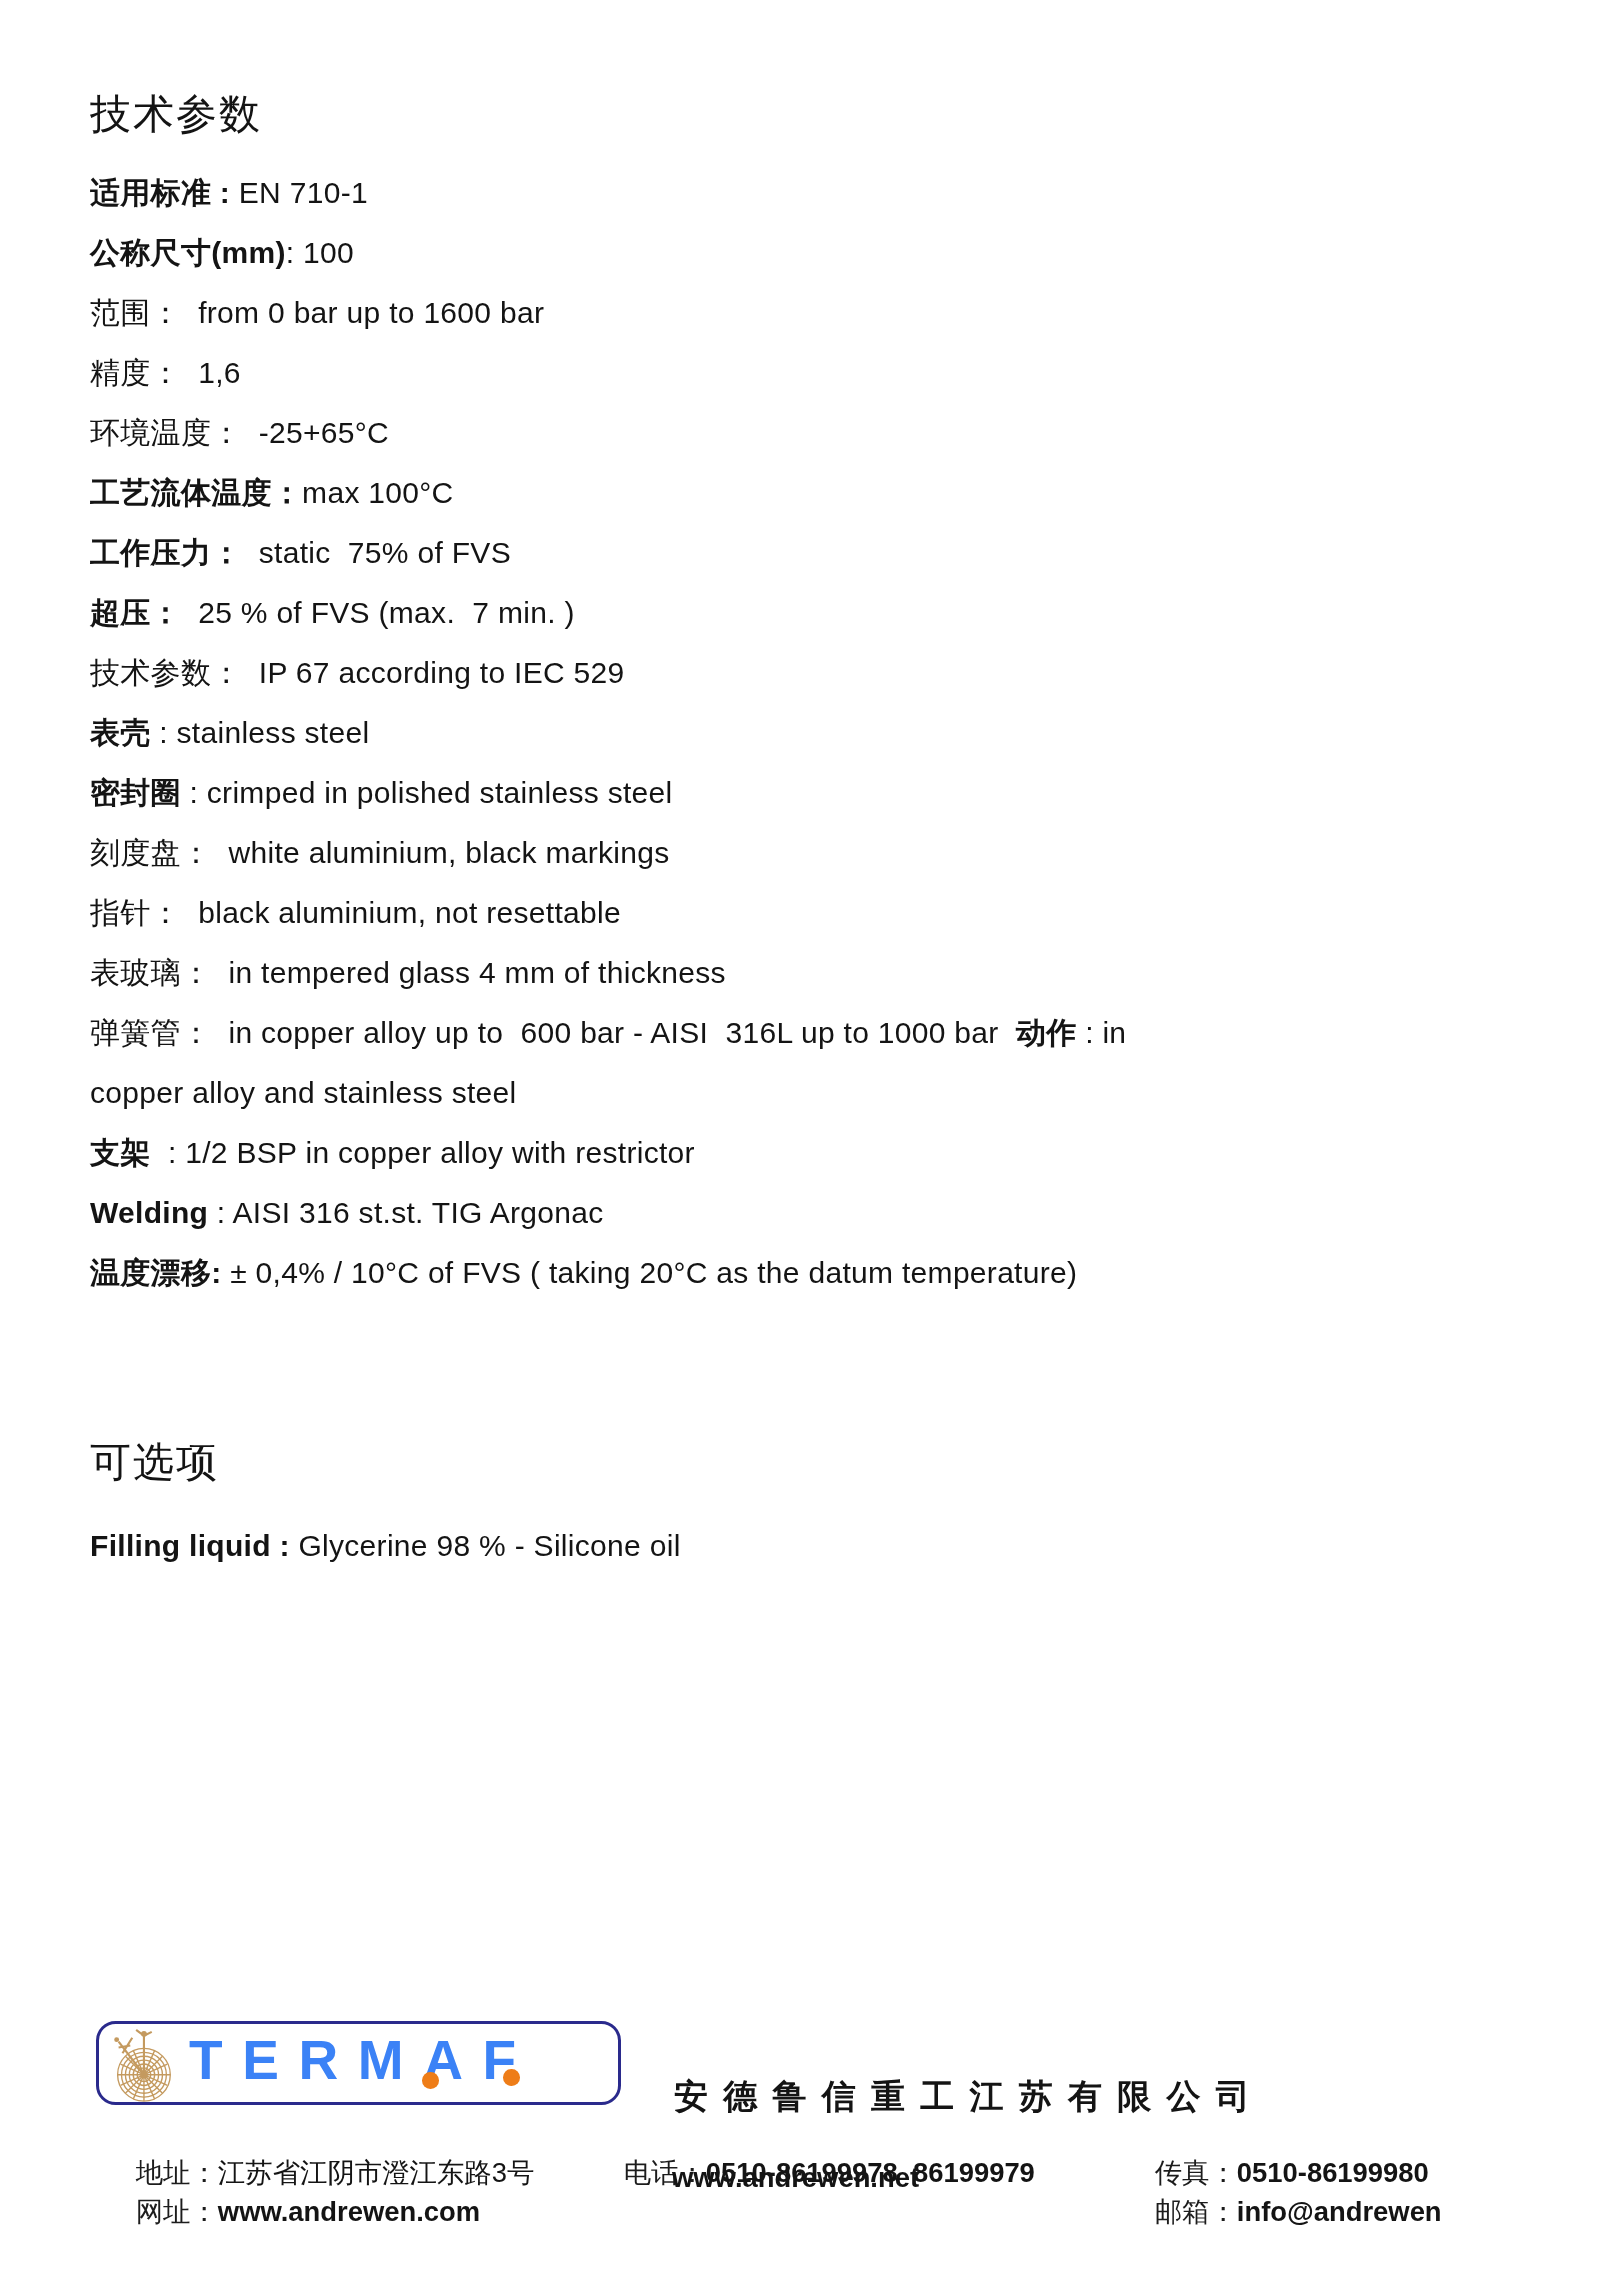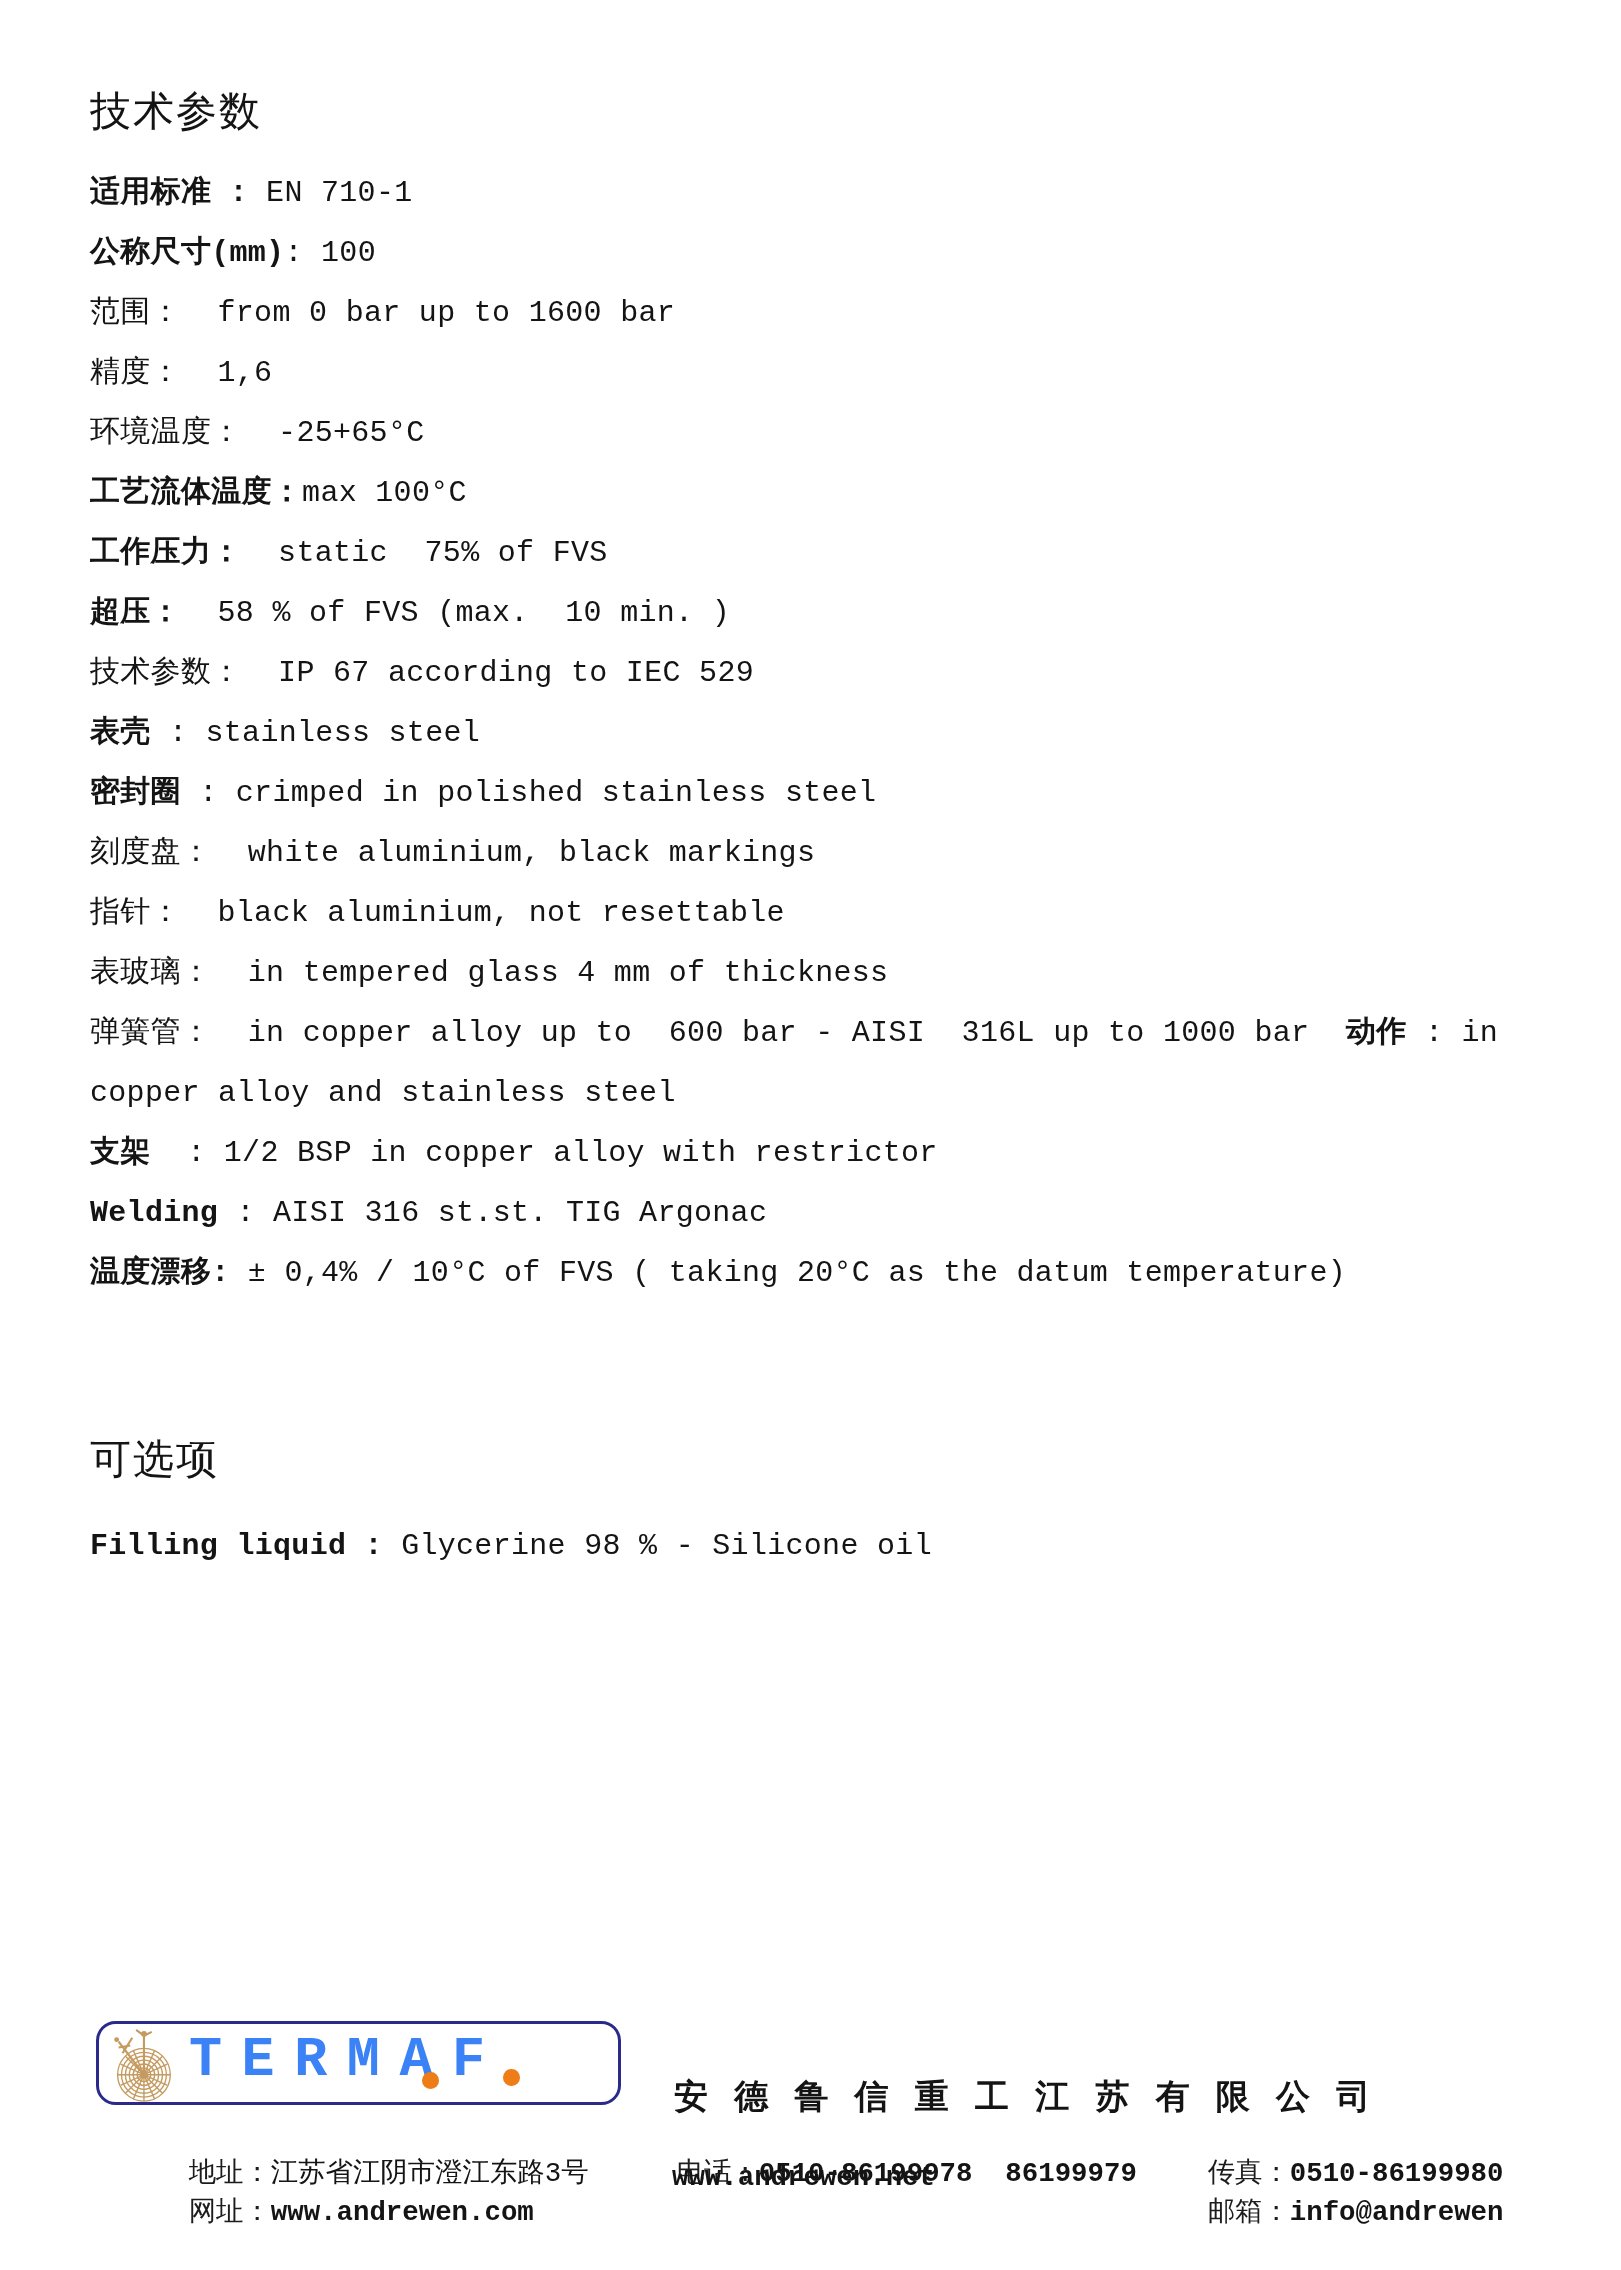--- a/index.html
+++ b/index.html
@@ -1,20 +1,20 @@
 <!DOCTYPE html>
 <html><head>
 <meta charset="utf-8">
 <style>
   html,body{margin:0;padding:0;background:#ffffff;}
   .page{
     position:relative;
     width:1621px;height:2270px;
     background:#ffffff;
-    font-family:Liberation Mono, monospace;
+    font-family:Liberation Sans, sans-serif;
     color:#141414;
     overflow:hidden;
   }
   .content{position:absolute;left:90px;top:90px;width:1451px;}
   .doc-title{
     font-size:41px;font-weight:normal;line-height:1.2;
     margin:0 0 23.5px 0;letter-spacing:2px;
   }
   .line{
     font-size:30px;line-height:60px;white-space:pre-wrap;
@@ -64,21 +64,21 @@
     <h1 class="doc-title">技术参数</h1>
 
     <div class="lines">
       <div class="line"><span class="seg-b">适用标准 : </span><span>EN 710-1</span></div>
       <div class="line"><span class="seg-b">公称尺寸(mm)</span><span>: 100</span></div>
       <div class="line"><span>范围：</span><span>  from 0 bar up to 1600 bar</span></div>
       <div class="line"><span>精度：</span><span>  1,6</span></div>
       <div class="line"><span>环境温度：</span><span>  -25+65°C</span></div>
       <div class="line"><span class="seg-b">工艺流体温度：</span><span>max 100°C</span></div>
       <div class="line"><span class="seg-b">工作压力：</span><span>  static  75% of FVS</span></div>
-      <div class="line"><span class="seg-b">超压：</span><span>  58 % of FVS (max.  10 min. )</span></div>
+      <div class="line"><span class="seg-b">超压：</span><span>  25 % of FVS (max.  7 min. )</span></div>
       <div class="line"><span>技术参数：</span><span>  IP 67 according to IEC 529</span></div>
       <div class="line"><span class="seg-b">表壳</span><span> : stainless steel</span></div>
       <div class="line"><span class="seg-b">密封圈</span><span> : crimped in polished stainless steel</span></div>
       <div class="line"><span>刻度盘：</span><span>  white aluminium, black markings</span></div>
       <div class="line"><span>指针：</span><span>  black aluminium, not resettable</span></div>
       <div class="line"><span>表玻璃：</span><span>  in tempered glass 4 mm of thickness</span></div>
       <div class="line"><span>弹簧管：</span><span>  in copper alloy up to  600 bar - AISI  316L up to 1000 bar  </span><span class="seg-b">动作</span><span> : in</span></div>
       <div class="line"><span>copper alloy and stainless steel</span></div>
       <div class="line"><span class="seg-b">支架</span><span>  : 1/2 BSP in copper alloy with restrictor</span></div>
       <div class="line"><span class="seg-b">Welding</span><span> : AISI 316 st.st. TIG Argonac</span></div>

